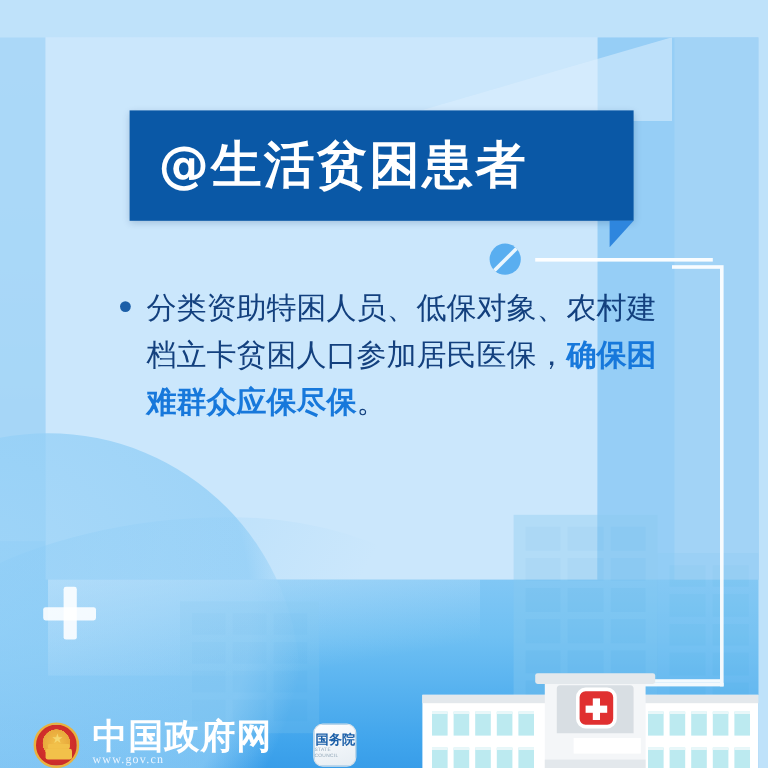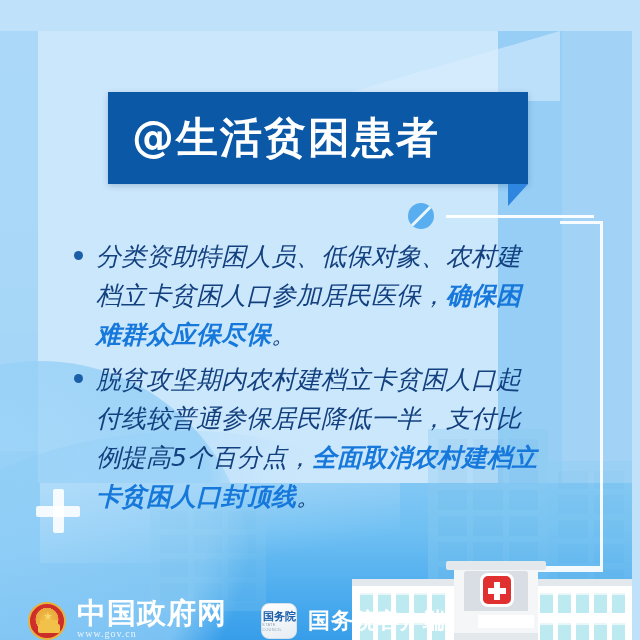--- a/index.html
+++ b/index.html
@@ -114,23 +114,22 @@
   }
 
   
   .plus-deco{position:absolute;left:36px;top:458px;width:44px;height:44px;}
   .plus-deco span{position:absolute;background:#FFFFFF;opacity:.88;border-radius:2px;}
   .plus-deco span.h{left:0;top:17px;width:44px;height:11px;}
   .plus-deco span.v{left:17px;top:0;width:11px;height:44px;}
 
   
   .content{
-    position:absolute;left:74px;top:206px;width:470px;
+    position:absolute;left:100px;top:206px;width:470px;
     font-family:"DejaVu Sans","Liberation Sans",sans-serif;
-    font-style:italic;
   }
   .bullet-row{display:flex;align-items:flex-start;margin-bottom:6px;}
   .bullet-dot{
     flex:0 0 auto;width:9px;height:9px;border-radius:50%;
     background:#1B5FA8;margin:14px 13px 0 0;
   }
   .bullet-text{
     font-size:25px;line-height:39px;color:#13407E;
     letter-spacing:0px;
   }
@@ -312,26 +311,20 @@
 
   <div class="content">
 
     <div class="bullet-row">
       <div class="bullet-dot"></div>
       <div class="bullet-text">
         <span>分类资助特困人员、低保对象、农村建档立卡贫困人口参加居民医保，</span><span class="hl">确保困难群众应保尽保</span><span>。</span>
       </div>
     </div>
 
-    <div class="bullet-row">
-      <div class="bullet-dot"></div>
-      <div class="bullet-text">
-        <span>脱贫攻坚期内农村建档立卡贫困人口起付线较普通参保居民降低一半，支付比例提高5个百分点，</span><span class="hl">全面取消农村建档立卡贫困人口封顶线</span><span>。</span>
-      </div>
-    </div>
 
   </div>
 
   <div class="hospital">
     <div class="hosp-wing left"></div>
     <div class="hosp-wing right"></div>
     <div class="hosp-cornice left"></div>
     <div class="hosp-cornice right"></div>
     <div class="hosp-center"></div>
     <div class="hosp-center-top"></div>
@@ -393,18 +386,17 @@
     </div>
 
     <div class="app-icon">
       <div>
         <div class="glyph">国务院</div>
         <div class="sub">STATE COUNCIL</div>
       </div>
     </div>
 
     <div class="brand2">
-      <div class="cn">国务院客户端</div>
     </div>
 
   </div>
 
 </div>
 
 </body></html>

